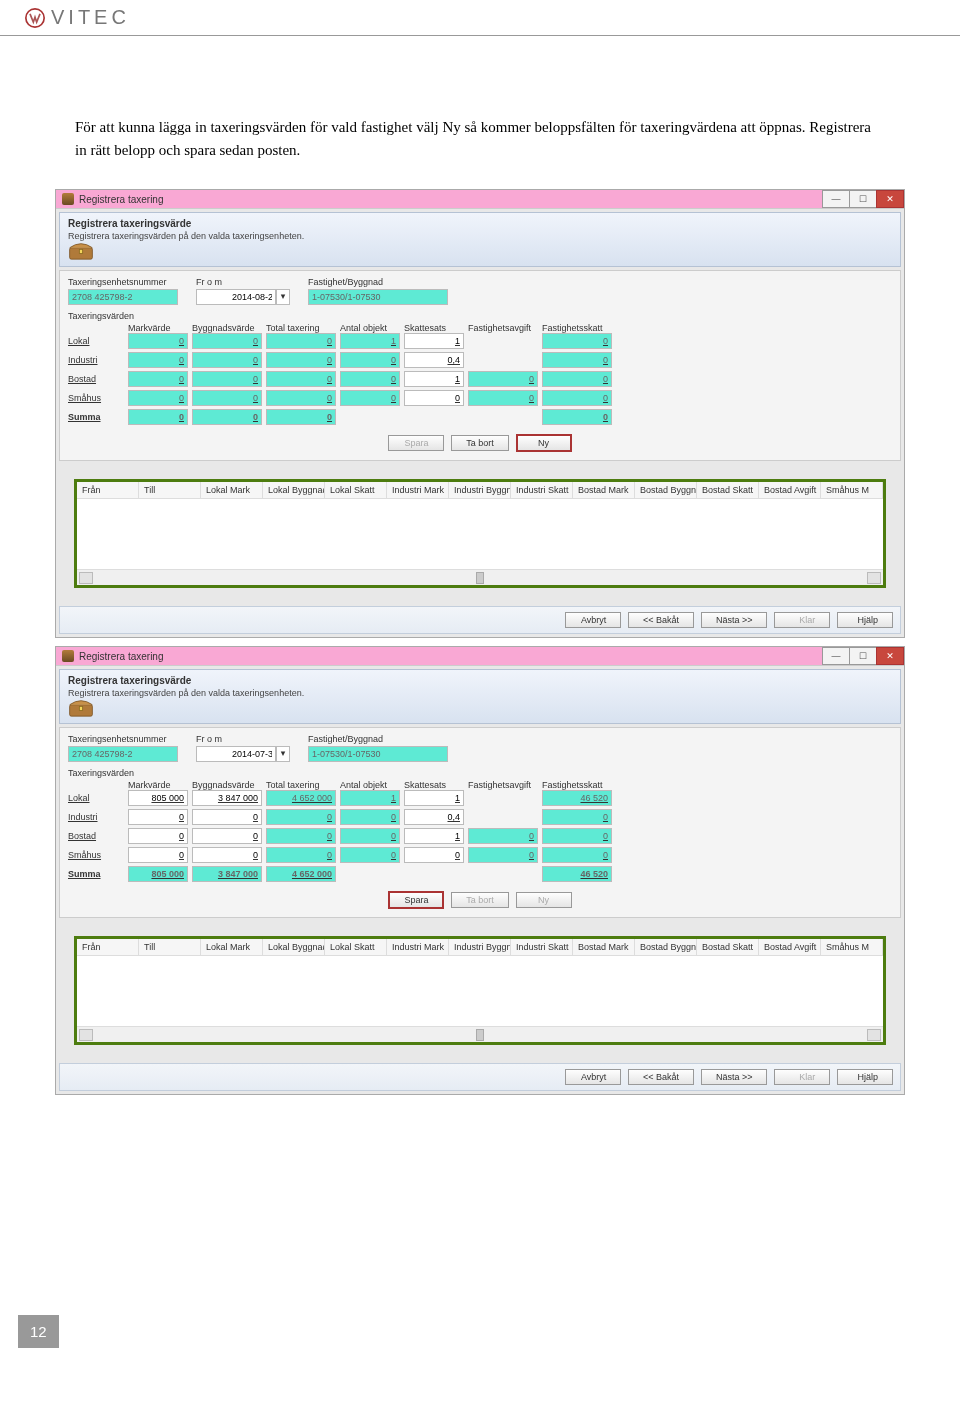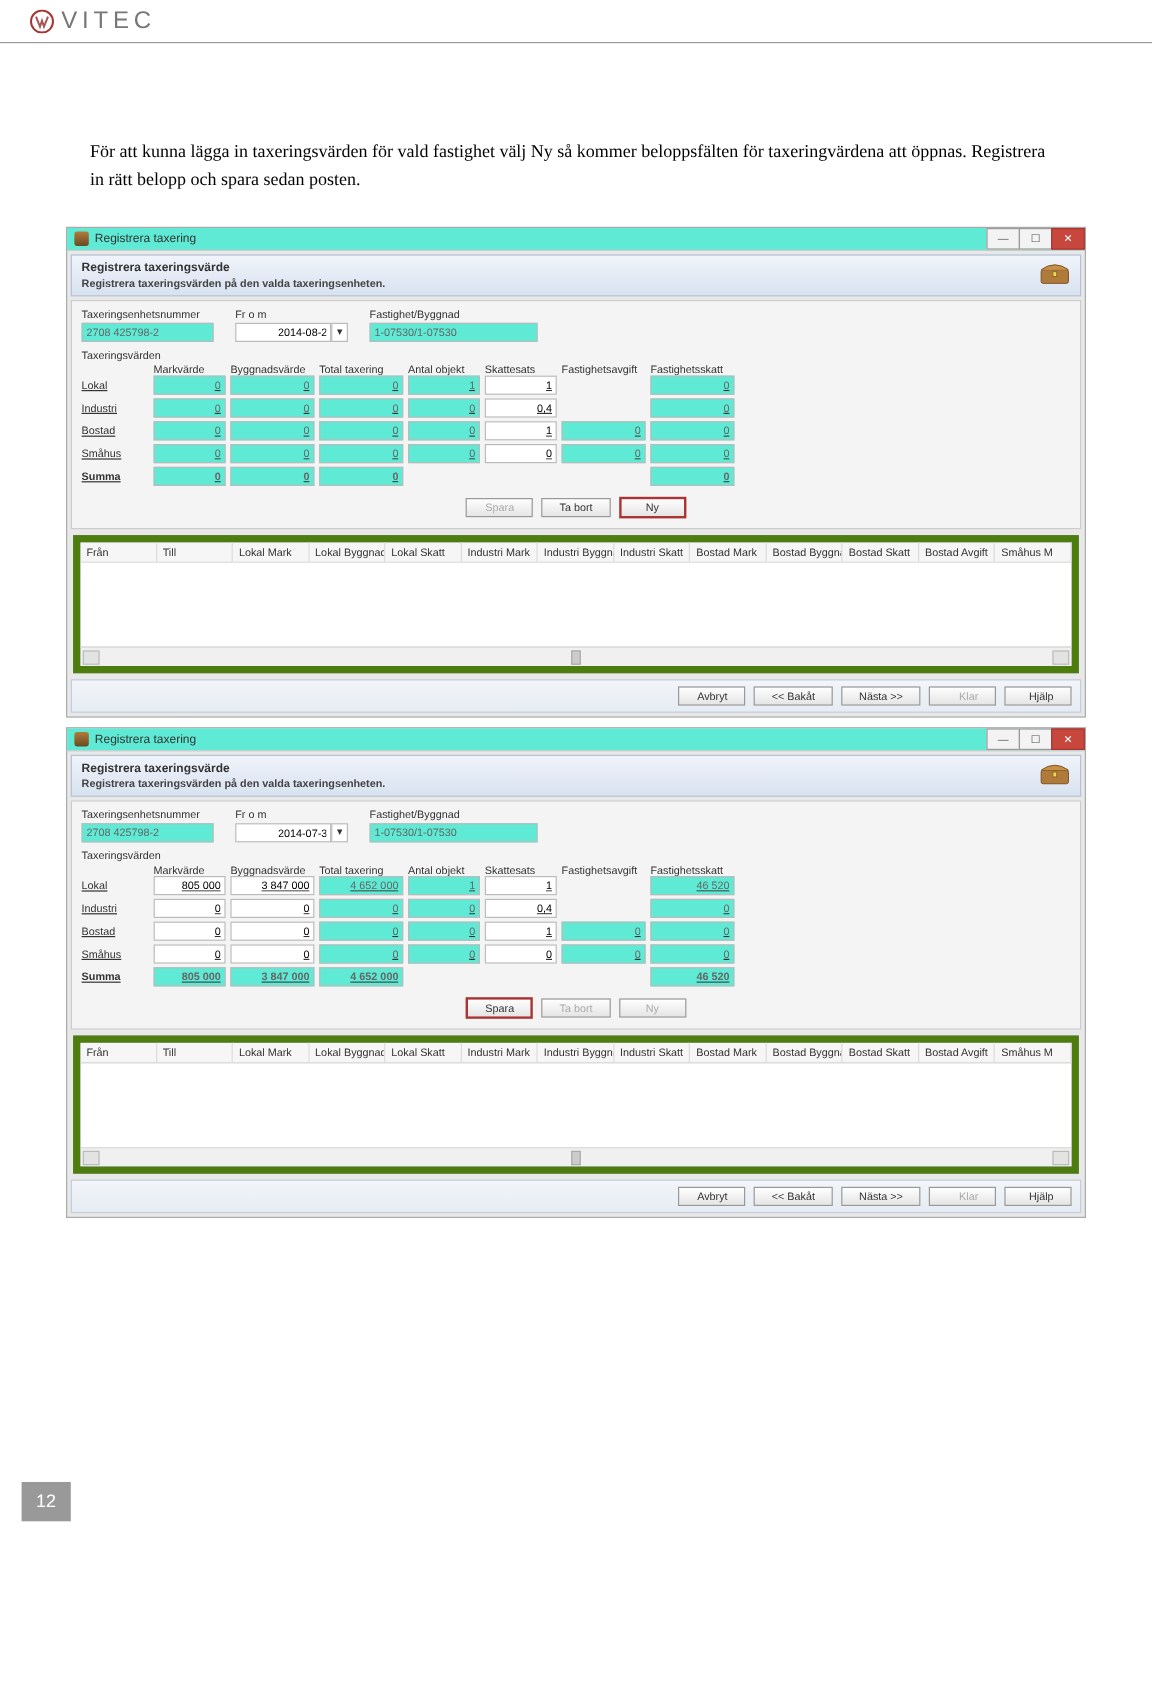--- a/index.html
+++ b/index.html
@@ -6,30 +6,30 @@
   body { margin:0; font-family: Georgia, serif; background:#fff; width:960px; color:#000; }
   .page-header { display:flex; align-items:center; justify-content:space-between; border-bottom:1px solid #999; padding:6px 30px 6px 25px; }
   .logo-wrap { display:flex; align-items:center; gap:6px; }
   .logo-icon { width:20px; height:20px; }
   .logo-text { font-family: Arial, sans-serif; font-size:20px; font-weight:300; letter-spacing:4px; color:#777; }
   .header-title { font-family: Arial, sans-serif; font-size:15px; font-weight:bold; }
 
   .body-text { padding:80px 75px 20px; font-size:15px; line-height:1.5; font-family: Georgia, serif; }
 
   .screenshot { margin:8px 55px; font-family: Tahoma, Arial, sans-serif; font-size:10px; color:#333; border:1px solid #aaa; background:#e8e8e8; }
-  .sc-titlebar { display:flex; align-items:center; justify-content:space-between; background:#5eead4; border-bottom:1px solid #ccc; }
+  .sc-titlebar { display:flex; align-items:center; justify-content:space-between; background:#f9a8d4; border-bottom:1px solid #ccc; }
   .sc-title { display:flex; align-items:center; gap:5px; padding:3px 6px; }
   .sc-mini-icon { width:12px; height:12px; background:linear-gradient(#b27b3b,#6a4a22); border-radius:2px; }
   .sc-win-btns { display:flex; }
   .sc-win-btn { width:28px; height:18px; border:1px solid #999; background:#f3f3f3; margin-left:-1px; display:flex; align-items:center; justify-content:center; font-size:9px; color:#555;}
   .sc-win-close { background:#c8473d; color:#fff; border-color:#a33; }
   
-  .sc-panel-hdr { background:linear-gradient(#f0f4fb,#d8e2f0); border:1px solid #b5c2d4; margin:3px; padding:5px 8px 5px; display:flex; justify-content:space-between; align-items:flex-start;}
+  .sc-panel-hdr { background:linear-gradient(#f0f4fb,#d8e2f0); border:1px solid #b5c2d4; margin:3px; padding:5px 8px 5px; display:flex; justify-content:space-between; align-items:flex-start;flex-direction:column;}
   .sc-panel-hdr .t1 { font-weight:bold; font-size:10px; }
-  .sc-panel-hdr .t2 { font-size:9px; color:#444; margin-top:2px;font-weight:bold;}
+  .sc-panel-hdr .t2 { font-size:9px; color:#444; margin-top:2px;}
   .chest-icon { width:26px; height:20px; }
 
   .sc-body { background:#f4f4f4; border:1px solid #ccc; margin:2px 3px; padding:6px 8px; }
   .field-row { display:flex; gap:18px; margin-bottom:6px; flex-wrap:wrap;}
   .field-col { display:flex; flex-direction:column; gap:2px; }
   .field-col label { font-size:9px; }
   .tf { height:16px; border:1px solid #bbb; background:#fff; font-size:9px; padding:1px 3px; }
   .tf.ro { background:#5eead4; color:#666; }
   .tf.date { width:80px;padding-left:35px; }
   .tf.num { text-align:right; width:60px; }
@@ -41,21 +41,21 @@
   .grid-label { width:56px; font-size:9px; }
   .grid-header { display:flex; gap:4px; margin-left:60px; }
   .grid-header > div { width:60px; font-size:9px; text-align:left;}
   .grid-header > div.w2 { width:70px;}
 
   .btn-row { text-align:center; padding:6px 0 2px; }
   .btn { display:inline-block; border:1px solid #999; background:linear-gradient(#fefefe,#e5e5e5); padding:2px 14px; font-size:9px; margin:0 2px; min-width:56px; }
   .btn.disabled { color:#aaa; }
   .btn.highlight { border:2px solid #a33; }
 
-  .table-wrap { background:#737373; border:6px solid #4d7c0f; margin:5px; min-height:90px; }
+  .table-wrap { background:#8b5cf6; border:3px solid #4d7c0f; margin:18px; min-height:90px; }
   .table-headers { display:flex; border-bottom:1px solid #ddd; background:#f6f6f6;}
   .table-headers > div { font-size:9px; padding:3px 5px; border-right:1px solid #ddd; flex:1; white-space:nowrap; overflow:hidden;}
   .table-rows { height:70px; background:#fff; }
   .table-scroll-bar { height:16px; background:#f0f0f0; border-top:1px solid #ddd; display:flex; align-items:center; justify-content:space-between; padding:0 2px;}
   .sc-arrow { width:14px; height:12px; background:#e3e3e3; border:1px solid #bbb;}
   .sc-thumb { width:8px; height:12px; background:#ccc; border:1px solid #aaa; margin:0 auto;}
 
   .footer-btns { background:linear-gradient(#f2f5f9,#e6ecf4); border:1px solid #c3cedc; margin:3px; padding:5px; text-align:right;}
 
   .page-num { position:relative; margin-top:220px; }

